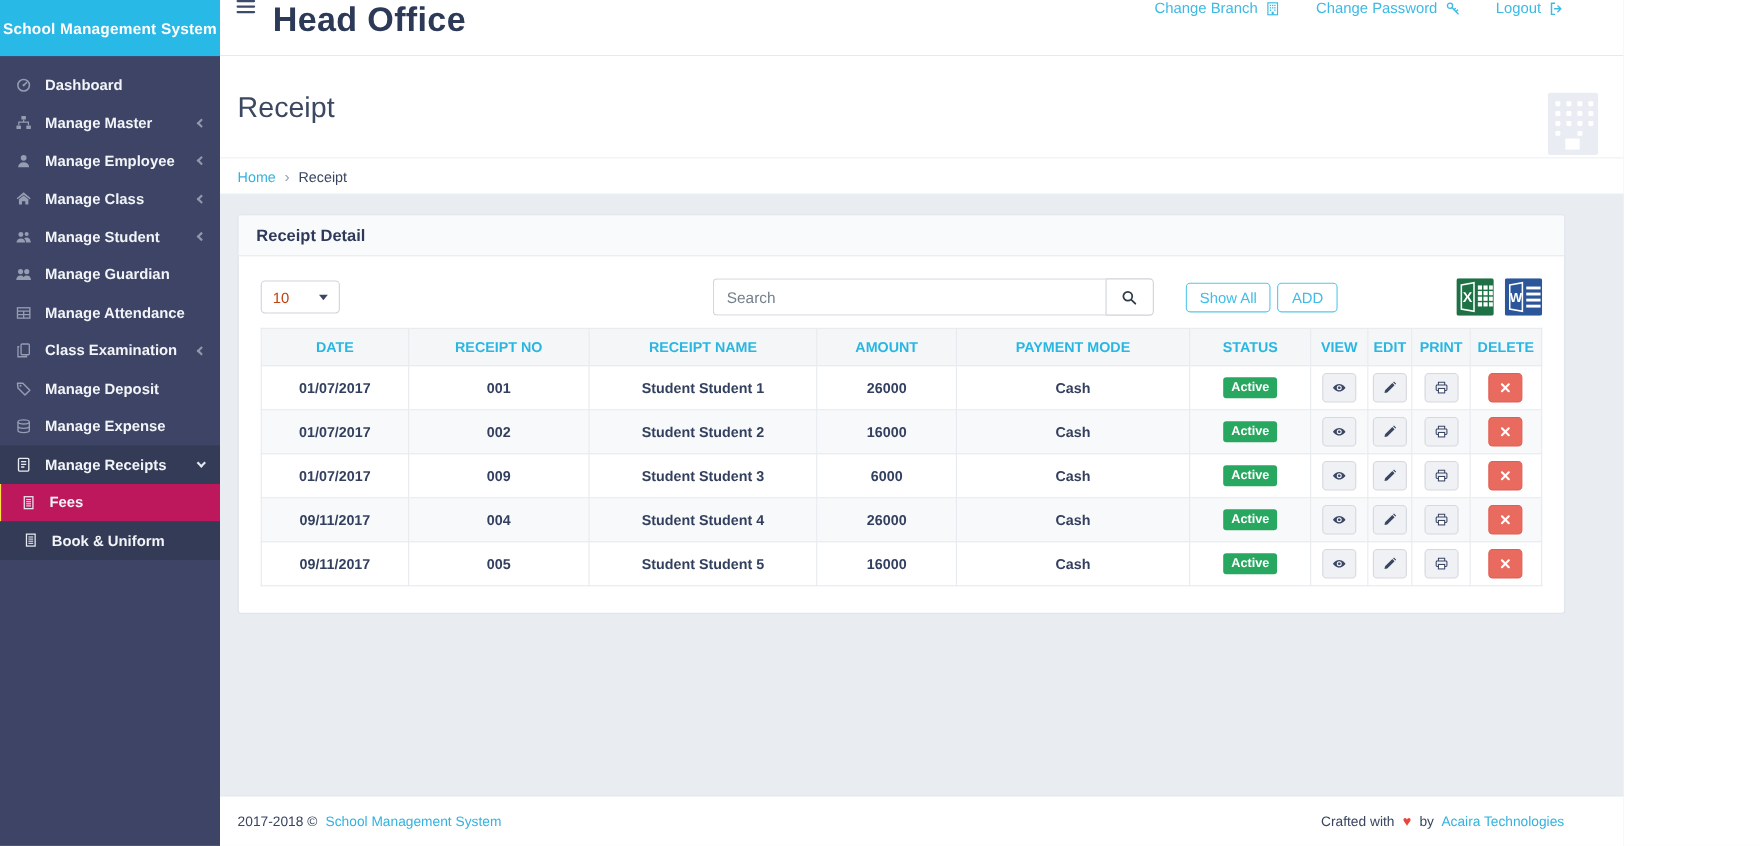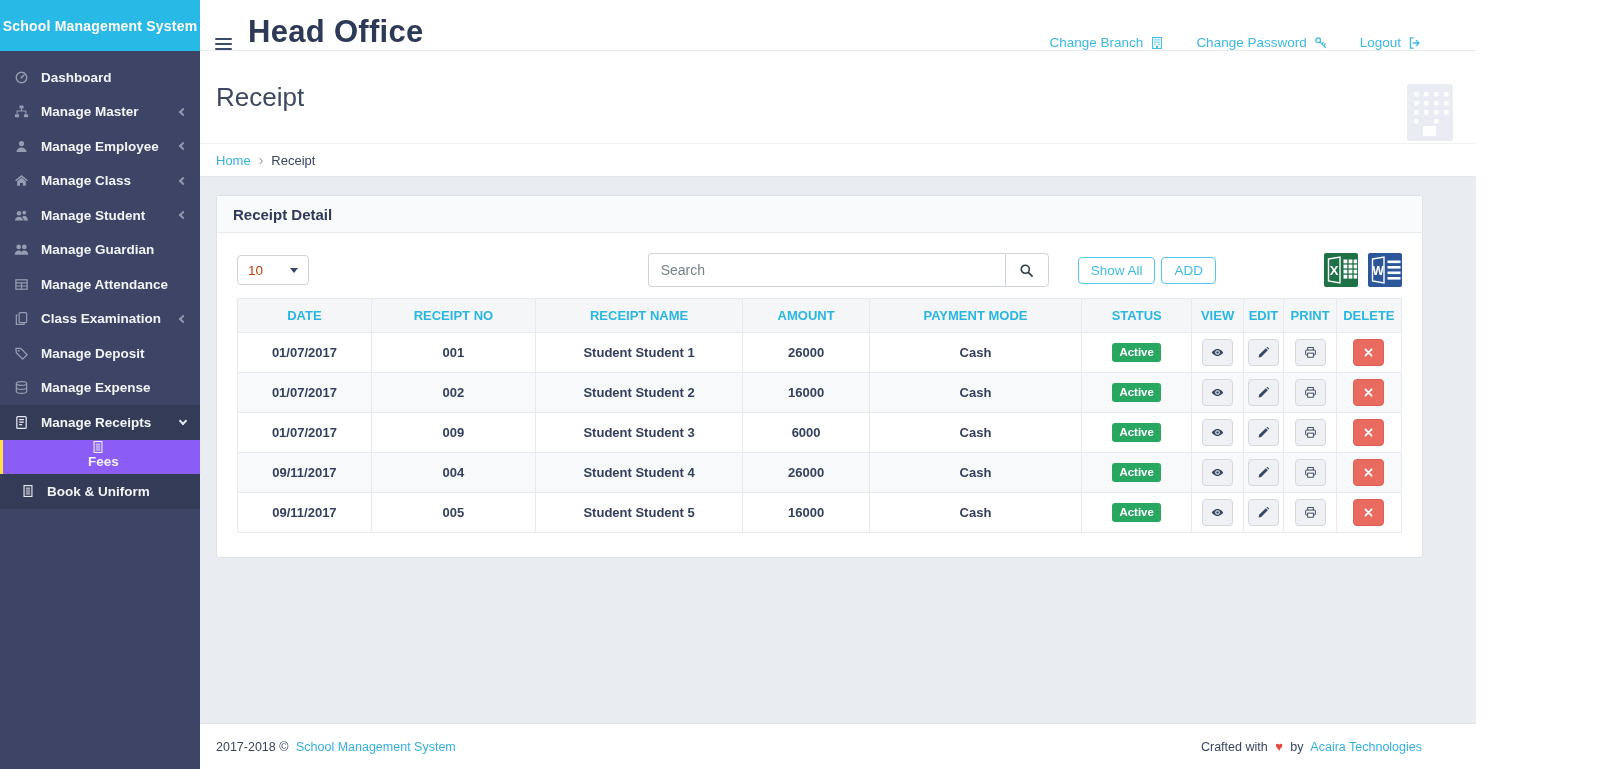--- a/index.html
+++ b/index.html
@@ -12,29 +12,29 @@
            display:flex; align-items:center; justify-content:center; letter-spacing:.2px; }
   .menu { padding-top:9px; }
   .s-item { height:34.5px; display:flex; align-items:center; padding:0 14px; cursor:pointer;
             color:#f2f4f8; font-size:13.5px; font-weight:600; }
   .s-item .s-icon { width:15px; height:15px; margin-right:12px; color:#959db2; display:inline-flex; flex:0 0 15px; }
   .s-item .s-label { flex:1; white-space:nowrap; }
   .s-item.open, .s-item.sub { background:#343b57; }
   .s-item.sub { padding-left:21px; }
   .s-item.sub .s-icon { width:14px; height:14px; flex-basis:14px; color:#e8ebf3; }
   .s-item.open .s-icon { color:#e8ebf3; }
-  .s-item.active { background:#8b5cf6; border-left:3px solid #fde047; padding-left:18px;flex-direction:column; }
+  .s-item.active { background:#be185d; border-left:1px solid #fde047; padding-left:18px; }
   .chev { display:inline-block; width:6px; height:6px; border-left:2px solid #8f98ac; border-bottom:2px solid #8f98ac; }
   .chev-left  { transform:rotate(45deg); }
   .chev-down  { transform:rotate(-45deg); border-color:#e2e6f0; margin-top:-3px; }
   .ic svg { width:100%; height:100%; display:block; }
 
   
   .topnav { position:absolute; left:200px; right:0; top:0; height:51px; background:#fff;
-            border-bottom:1px solid #e6e9ed; display:flex; align-items:flex-end; padding:0 54px 0 15px; }
+            border-bottom:1px solid #e6e9ed; display:flex; align-items:flex-start; padding:0 54px 0 15px; }
   .burger { width:17px; height:12px; display:flex; flex-direction:column; justify-content:space-between; cursor:pointer; }
   .burger i { display:block; height:2px; background:#3c4a6b; border-radius:1px; }
   .app-title { margin-left:16px; font-size:31px; font-weight:bold; color:#2c3957; letter-spacing:.3px; }
   .nav-links { margin-left:auto; display:flex; align-items:center; gap:32px; }
   .nav-link { display:inline-flex; align-items:center; gap:7px; color:#3cb9e4; font-size:13.5px;
               text-decoration:none; cursor:pointer; }
   .nav-link .ic { width:14px; height:14px; color:#3cb9e4; }
 
   
   .page-header { position:absolute; left:200px; right:0; top:51px; height:92px; background:#fff; }

